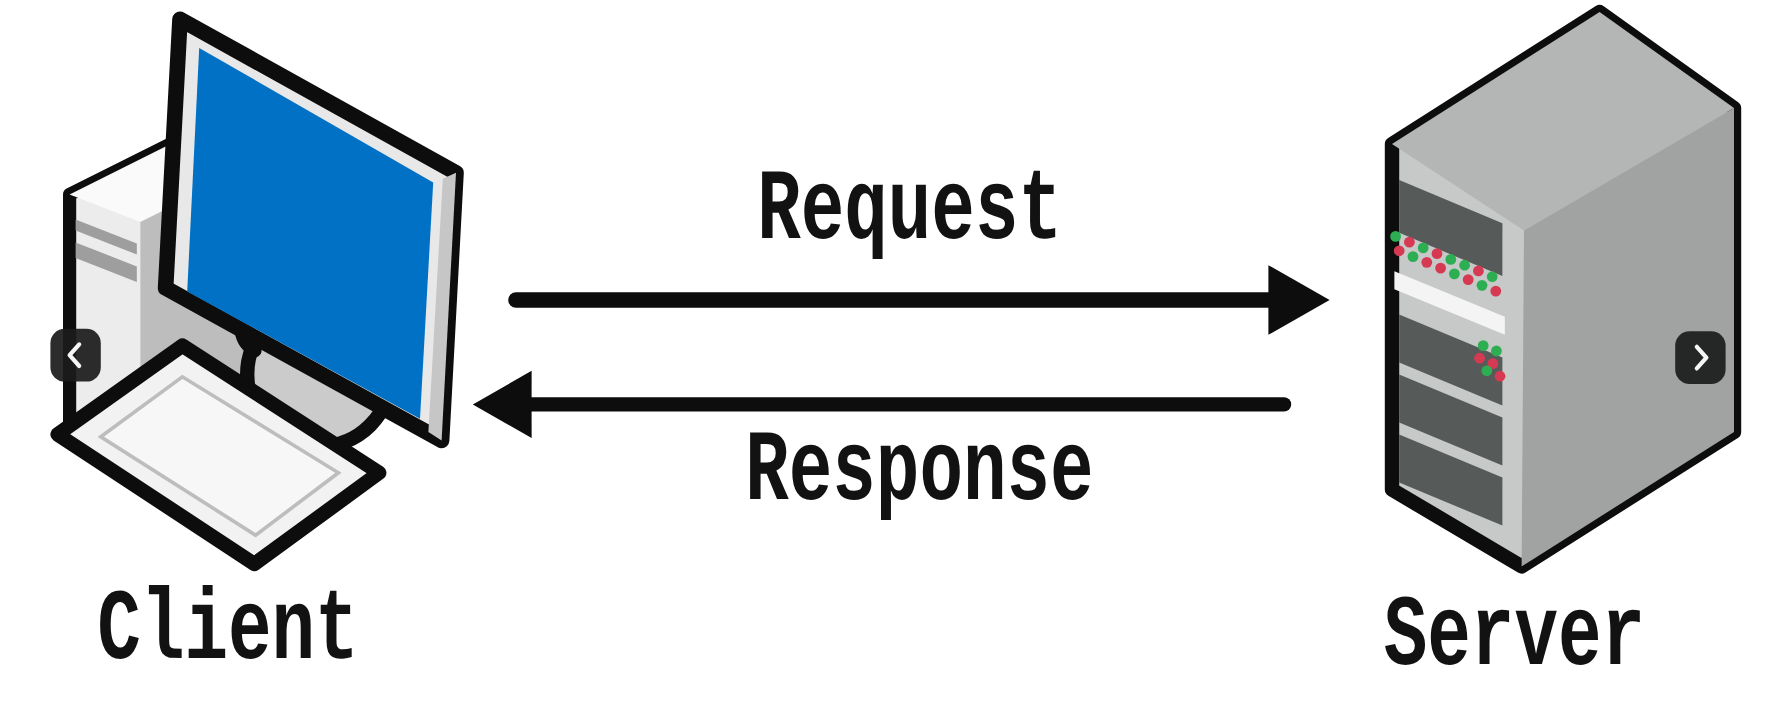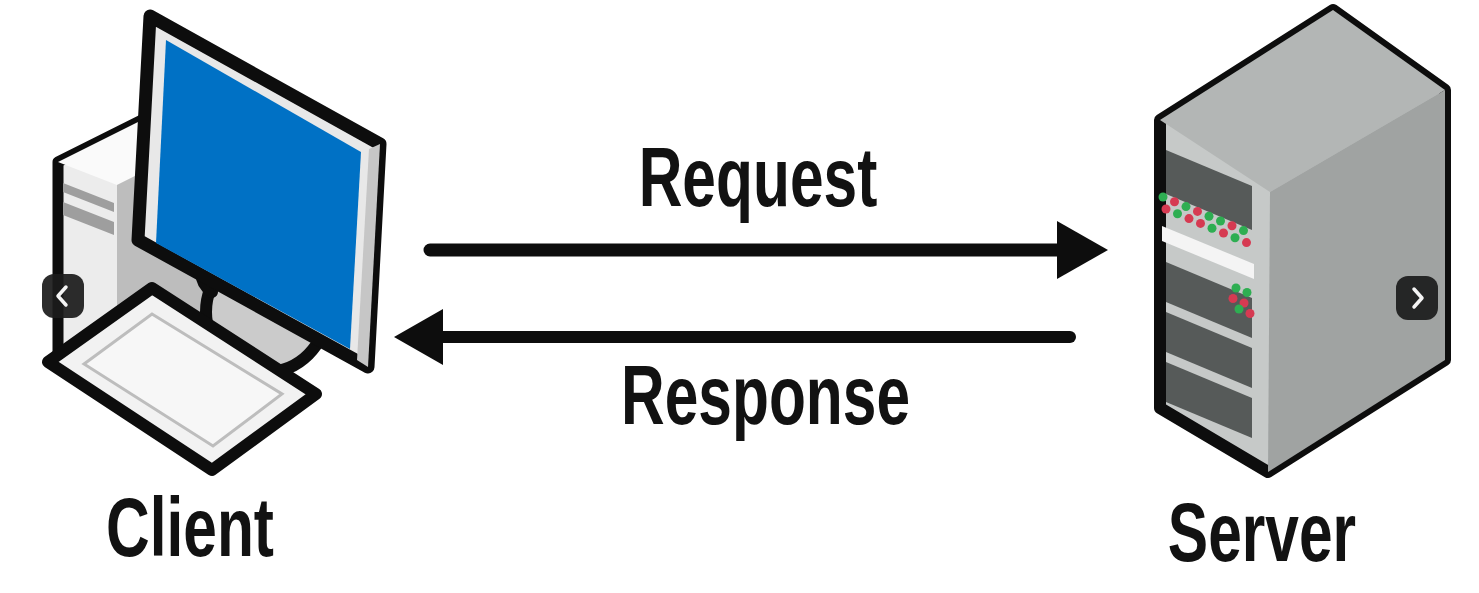--- a/index.html
+++ b/index.html
@@ -1,21 +1,21 @@
 <!DOCTYPE html>
 <html style="--bg: #ffffff; --label-color: #121212; --outline: #0d0d0d; --screen-blue: #0071c5; --bezel: #e8e8e8; --bezel-shade: #c6c6c6; --tower-front: #ececec; --tower-top: #fafafa; --tower-side: #bdbdbd; --tower-stripe: #9e9e9e; --stand-gray: #cbcbcb; --keyboard-fill: #f2f2f2; --keyboard-inner: #f7f7f7; --keyboard-inner-line: #bdbdbd; --server-front: #c6c9c8; --server-top: #b3b6b5; --server-side: #a0a3a2; --server-slot: #565a59; --server-stripe: #f4f4f4; --led-green: #2eae52; --led-red: #d63a52; --arrow-black: #0d0d0d; --nav-btn-bg: rgba(28,28,28,0.93); --nav-chevron: #f5f5f5;"><head>
 <meta charset="utf-8">
 <style>
   html,body{margin:0;padding:0;background:#ffffff;}
   .stage{
     position:relative;
     width:1479px;height:593px;
     background:var(--bg,#ffffff);
     overflow:hidden;
-    font-family:Liberation Sans, sans-serif;
+    font-family:Liberation Mono, monospace;
   }
   .stage svg.art{position:absolute;left:0;top:0;}
   .diagram-label{
     position:absolute;
     width:400px;
     text-align:center;
     font-size:84px;
     font-weight:600;
     color:var(--label-color,#121212);
     line-height:1;

